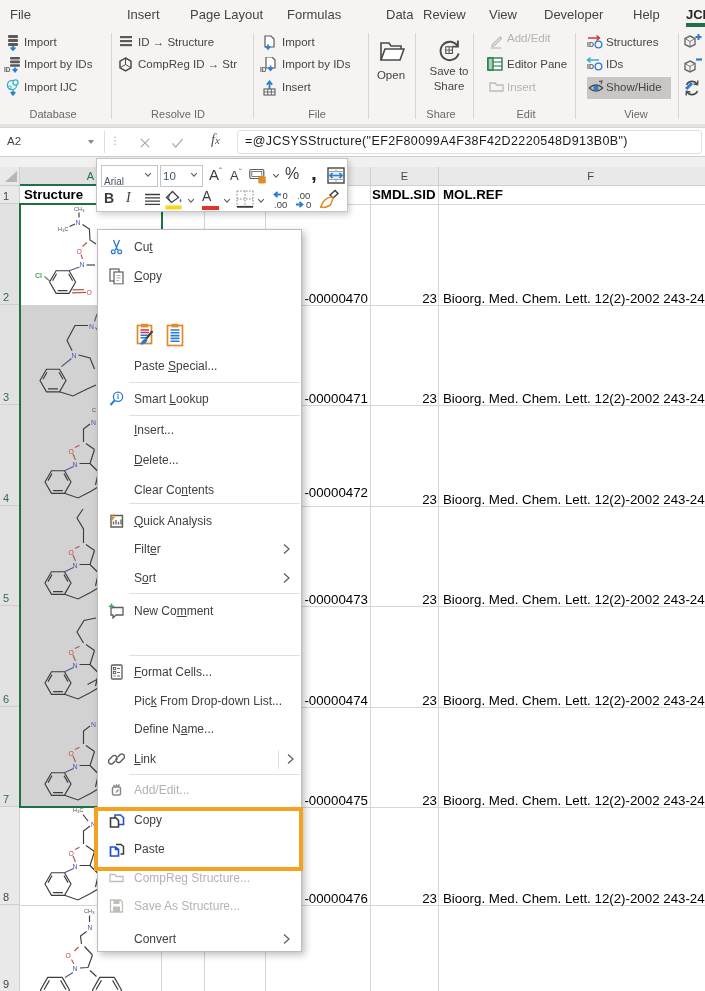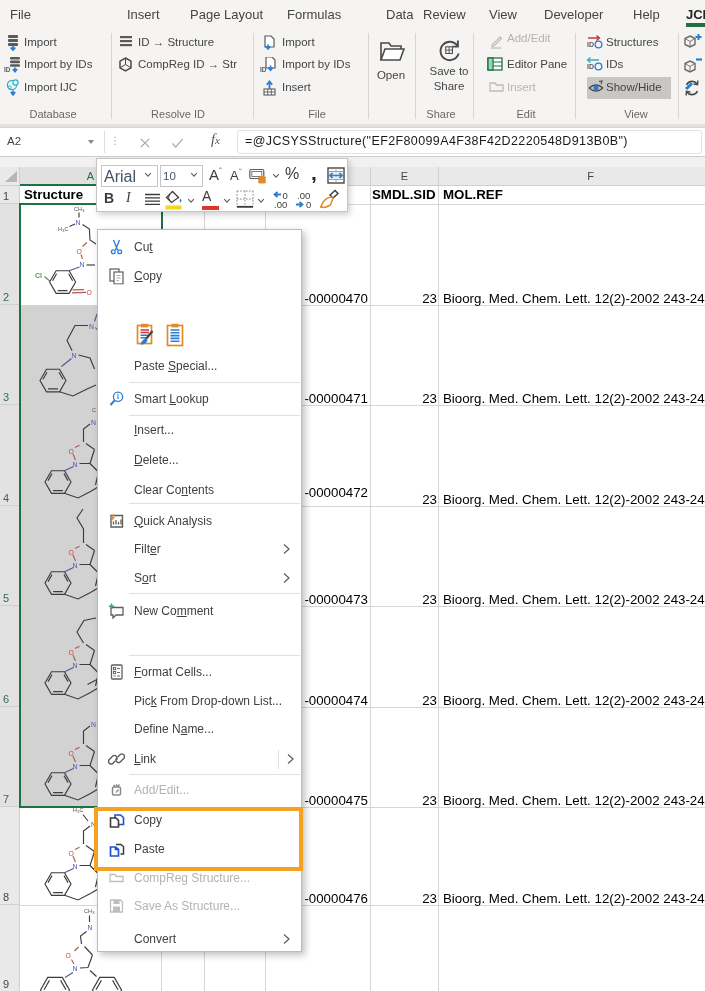--- a/index.html
+++ b/index.html
@@ -394,21 +394,21 @@
         <path d="M59.3 74.4 L66.5 87 L59.3 99.6 M59.3 74.4 L44.7 74.4 L37.5 87 L44.7 99.6"></path>
         <path d="M57.6 77.4 L63 86.8 M46.4 77.4 L41 86.8"></path>
         <path d="M111.3 74.4 L118.5 87 L111.3 99.6 M111.3 74.4 L96.7 74.4 L89.5 87 L96.7 99.6"></path>
         <path d="M109.6 77.4 L115 86.8 M98.4 77.4 L93 86.8"></path>
       </g>
     </svg>
   </div>
 
   <div id="minibar">
     <div class="abs" style="left:3.5px;top:6px;width:57px;height:22px;border:1px solid #c6c4c2;background:#fff;"></div>
-    <div class="abs" style="left:7px;top:9px;font-size:16px;color:#44546a;">Arial</div>
+    <div class="abs" style="left:7px;top:17px;font-size:10px;color:#44546a;">Arial</div>
     <svg class="abs" style="left:47px;top:13px;" width="8" height="6" viewBox="0 0 8 6">
         <path d="M1.2 1.2 L4 4.2 L6.8 1.2" stroke="#5f5d5b" stroke-width="1.1" fill="none"></path>
       </svg>
     <div class="abs" style="left:62.5px;top:6px;width:43px;height:22px;border:1px solid #c6c4c2;background:#fff;"></div>
     <div class="abs" style="left:66px;top:11px;font-size:11.5px;color:#44546a;">10</div>
     <svg class="abs" style="left:93px;top:13px;" width="8" height="6" viewBox="0 0 8 6">
         <path d="M1.2 1.2 L4 4.2 L6.8 1.2" stroke="#5f5d5b" stroke-width="1.1" fill="none"></path>
       </svg>
     <div class="abs" style="left:112px;top:7px;font-size:15px;color:#3e3c3a;">A<span style="position:relative;top:-6px;left:0px;font-size:9px;color:#2b7cd3;">ˆ</span></div>
     <div class="abs" style="left:133px;top:9px;font-size:13px;color:#3e3c3a;">A<span style="position:relative;top:-5px;left:0px;font-size:9px;color:#2b7cd3;">ˇ</span></div>

